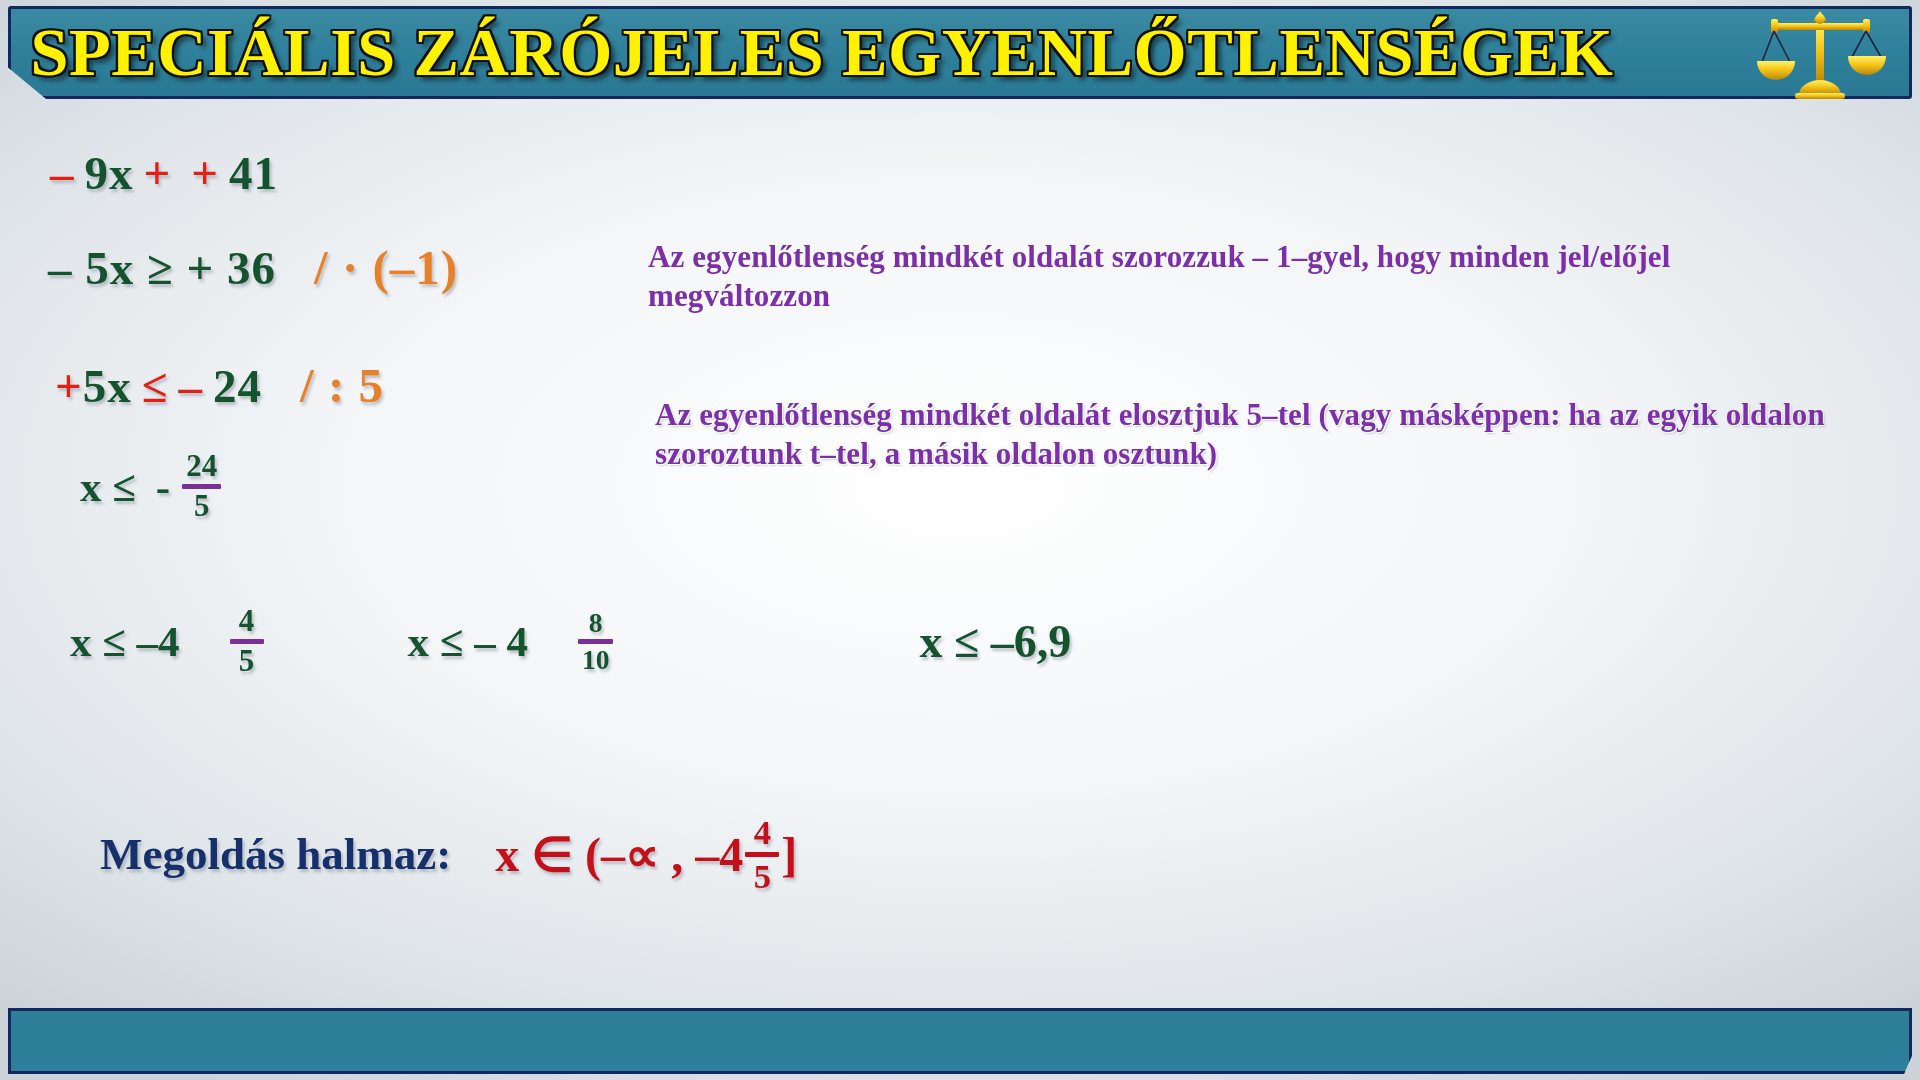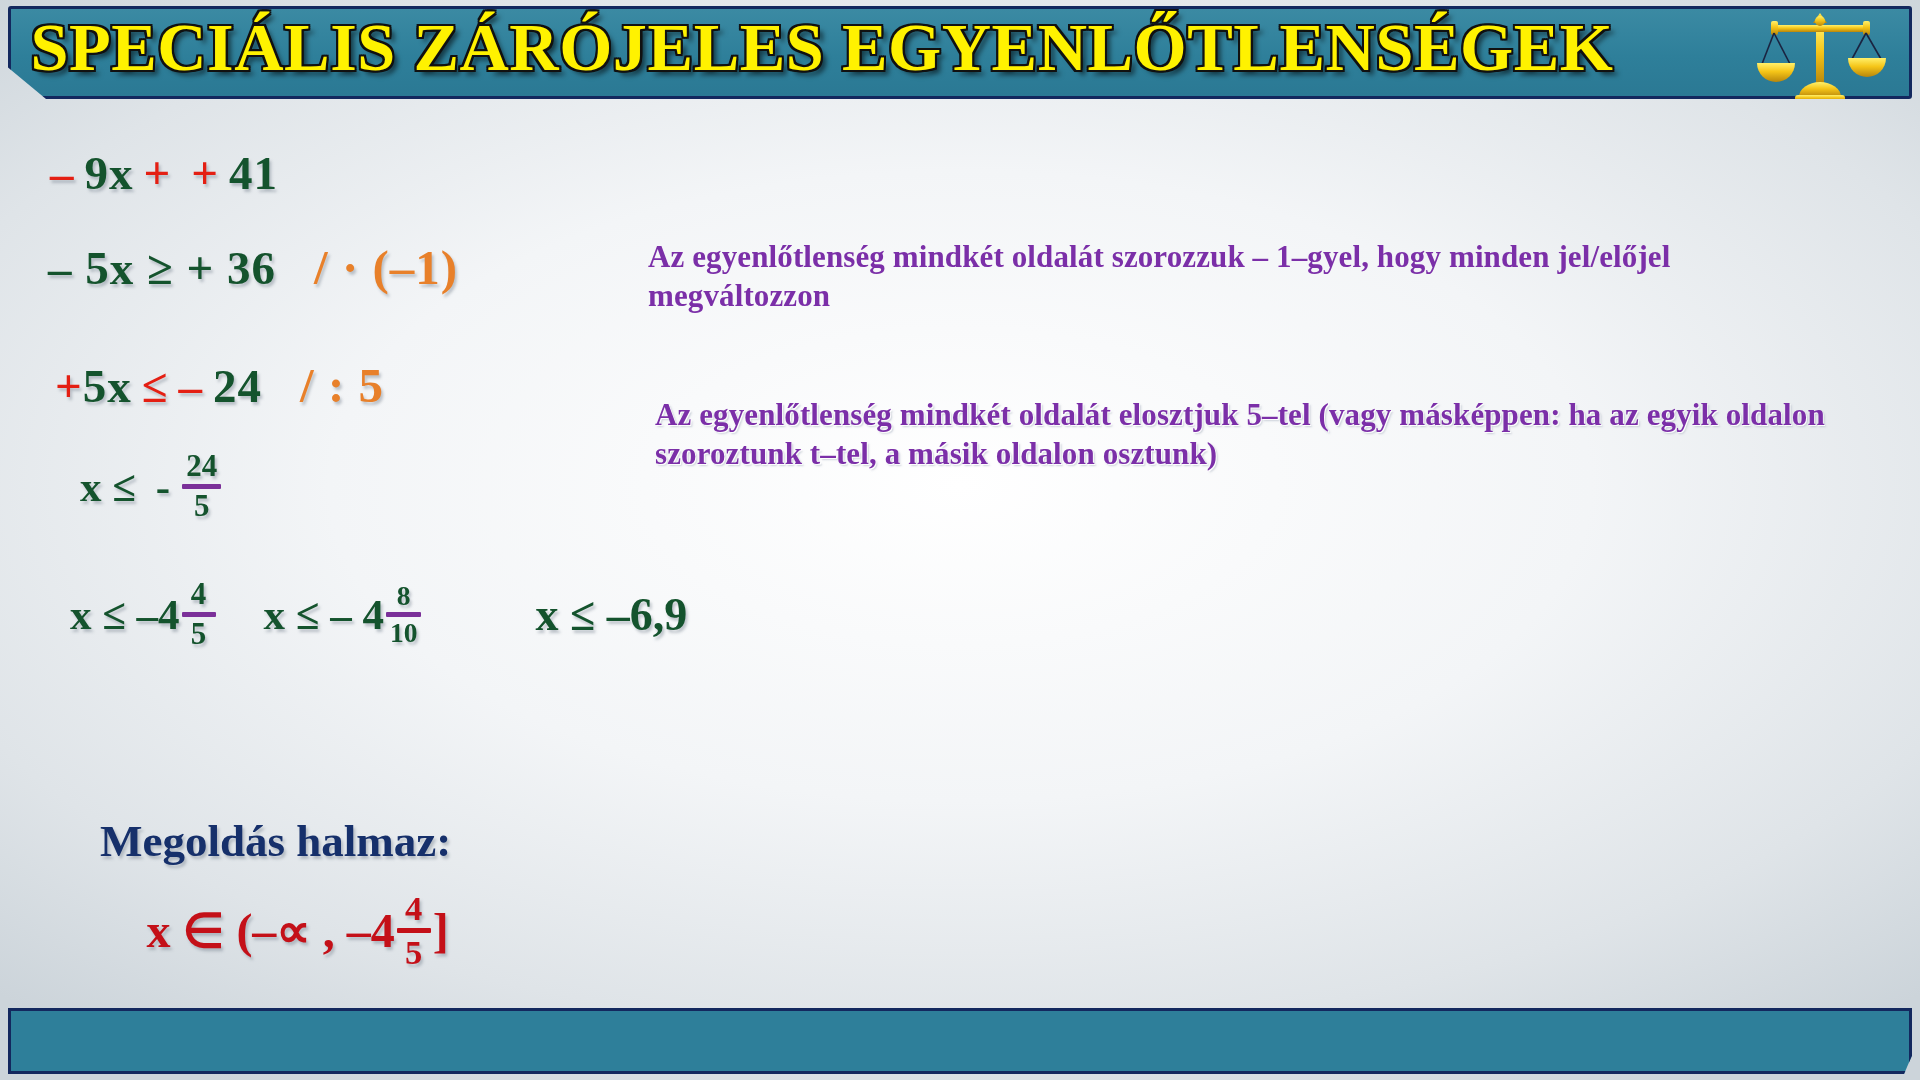--- a/index.html
+++ b/index.html
@@ -11,21 +11,21 @@
     position:relative;
   }
 
   
   .header{
     position:absolute; left:8px; top:6px; width:1904px; height:93px;
     background:linear-gradient(180deg,#3b8aa3 0%,#2e7f9a 55%,#2b7994 100%);
     border:3px solid #13285e;
     border-radius:3px;
     clip-path: polygon(0 0, 100% 0, 100% 100%, 38px 100%, 0 66%);
-    display:flex; 
+    display:flex; align-items:center;
   }
   .title{
     flex:1;
     color:#fff200;
     font-family:"Liberation Serif", serif;
     font-weight:700;
     font-size:67px;
     letter-spacing:0.5px;
     transform:scaleX(1.02);
     padding-left:36px;
@@ -57,21 +57,21 @@
   
   .l1{ left:50px; top:47px; font-size:47px; letter-spacing:1px; }
   
   .l2{ left:48px; top:140px; font-size:47px; letter-spacing:1px; }
   .op-note{ font-size:49px; margin-left:38px; }
   
   .l3{ left:55px; top:258px; font-size:47px; letter-spacing:1px; }
   
   .l4{ left:80px; top:352px; font-size:43px; }
   
-  .l5{ left:70px; top:480px; font-size:43px; }
+  .l5{ left:70px; top:507px; font-size:43px;gap:48px; }
 
   .frac{
     display:inline-flex; flex-direction:column; align-items:center;
     vertical-align:middle; margin:0 2px; line-height:1;
   }
   .frac .num{ font-size:.72em; padding:0 4px 2px; }
   .frac .bar{ height:5px; background:#7b3099; width:100%; min-width:34px; border-radius:1px; }
   .frac .den{ font-size:.72em; padding:2px 4px 0; }
   .frac.small .num,.frac.small .den{ font-size:.64em; }
 
@@ -93,24 +93,23 @@
     text-shadow:1px 1px 0 rgba(255,255,255,.95), 2px 2px 2px rgba(160,170,185,.5);
   }
 
   
   .solution{
     position:absolute; left:100px; top:716px;
     font-family:"Liberation Serif", serif; font-weight:700;
     font-size:45px; white-space:nowrap;
     display:flex; align-items:center;
     text-shadow:2px 3px 3px rgba(120,130,145,.45);
-    flex-direction:column;
   }
   .solution .label{ color:#16306b; }
-  .solution .set{ color:#c41018; margin-left:44px; font-size:48px; display:flex; align-items:center;margin-top:24px; }
+  .solution .set{ color:#c41018; margin-left:44px; font-size:48px; display:flex; align-items:center; }
   .solution .set .frac .bar{ background:#c41018; }
 
   .gap-s{ display:inline-block; width:10px; }
   .gap-m{ display:inline-block; width:20px; }
   .gap-l{ display:inline-block; width:46px; }
 
   
   .footer{
     position:absolute; left:8px; bottom:6px; width:1904px; height:66px;
     background:#2e7f9a;

